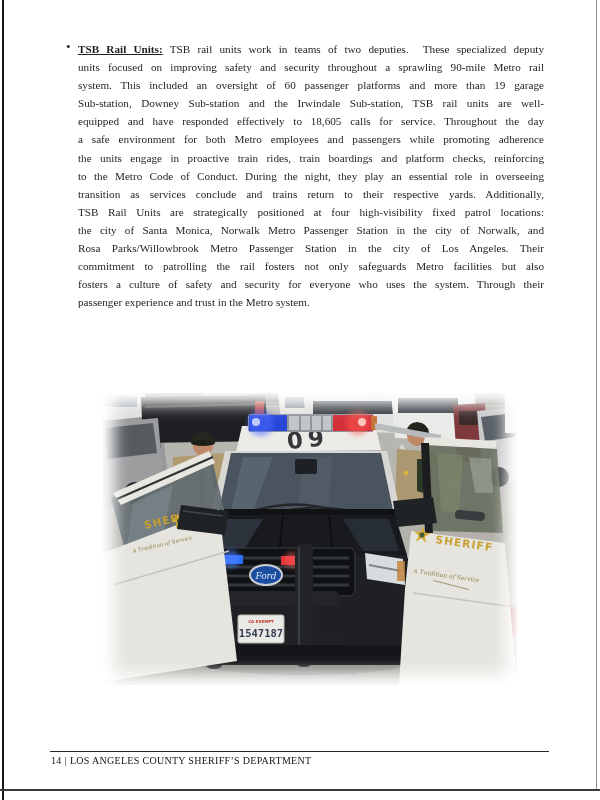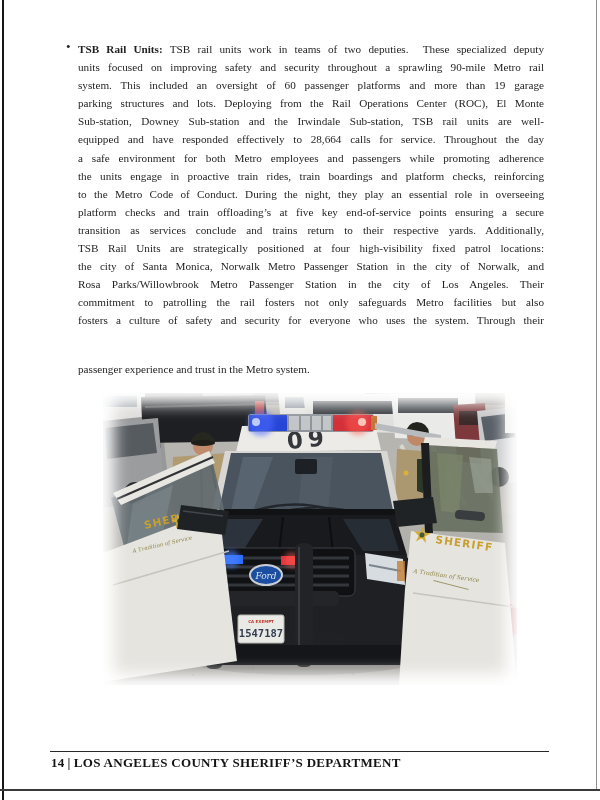--- a/index.html
+++ b/index.html
@@ -5,51 +5,49 @@
   html,body{margin:0;padding:0;}
   body{width:600px;height:800px;background:#ffffff;position:relative;overflow:hidden;
        font-family:"Liberation Serif", serif;}
   .edge-left{position:absolute;left:2px;top:0;bottom:0;width:2px;background:#161616;}
   .edge-right{position:absolute;left:596px;top:0;height:790px;width:1px;background:#8f8f8f;}
   .edge-bottom{position:absolute;left:0;top:789px;width:600px;height:2px;background:#3a3a3a;}
   .bullet-dot{position:absolute;left:66px;top:38px;font-size:13px;color:#1d1d1d;line-height:18px;}
   .para{position:absolute;left:78px;top:40px;width:466px;color:#1f1f1f;}
   .line{height:18.1px;line-height:18.1px;font-size:11.2px;text-align:justify;
         text-align-last:justify;white-space:nowrap;overflow:hidden;}
-  .line.last{text-align-last:left;margin-top:30px;}
-  .heading{font-weight:bold;margin-top:9px;}
+  .line.last{text-align-last:left;}
+  .heading{font-weight:bold;text-decoration:underline;margin-top:9px;}
   .photo-wrap{position:absolute;left:103px;top:393px;width:414px;height:292px;}
   .photo-wrap svg{display:block;width:414px;height:292px;}
   .photo-fade{position:absolute;left:0;top:0;right:0;bottom:0;pointer-events:none;
               box-shadow:inset 0 0 16px 11px #ffffff;}
   .footer-rule{position:absolute;left:50px;top:751px;width:499px;height:1px;background:#262626;}
-  .footer-text{position:absolute;left:51px;top:755px;font-size:13px;font-weight:bold;
+  .footer-text{position:absolute;left:51px;top:755px;font-size:10px;font-weight:normal;
                letter-spacing:0.3px;color:#141414;}
   .footer-text span{margin-right:3px;}
 </style>
 </head>
 <body>
 
 <div class="edge-left"></div>
 <div class="edge-right"></div>
 <div class="edge-bottom"></div>
 
 <div class="bullet-dot">•</div>
 
 <div class="para">
   <div class="line"><span class="heading">TSB Rail Units:</span><span> TSB rail units work in teams of two deputies.&nbsp; These specialized deputy</span></div>
   <div class="line">units focused on improving safety and security throughout a sprawling 90-mile Metro rail</div>
   <div class="line">system. This included an oversight of 60 passenger platforms and more than 19 garage</div>
-  <div class="line">parking structures and lots. Deploying from the Rail Operations Center (ROC), El Monte</div>
   <div class="line">Sub-station, Downey Sub-station and the Irwindale Sub-station, TSB rail units are well-</div>
-  <div class="line">equipped and have responded effectively to 28,664 calls for service. Throughout the day</div>
+  <div class="line">equipped and have responded effectively to 18,605 calls for service. Throughout the day</div>
   <div class="line">a safe environment for both Metro employees and passengers while promoting adherence</div>
   <div class="line">the units engage in proactive train rides, train boardings and platform checks, reinforcing</div>
   <div class="line">to the Metro Code of Conduct. During the night, they play an essential role in overseeing</div>
-  <div class="line">platform checks and train offloading’s at five key end-of-service points ensuring a secure</div>
   <div class="line">transition as services conclude and trains return to their respective yards. Additionally,</div>
   <div class="line">TSB Rail Units are strategically positioned at four high-visibility fixed patrol locations:</div>
   <div class="line">the city of Santa Monica, Norwalk Metro Passenger Station in the city of Norwalk, and</div>
   <div class="line">Rosa Parks/Willowbrook Metro Passenger Station in the city of Los Angeles. Their</div>
   <div class="line">commitment to patrolling the rail fosters not only safeguards Metro facilities but also</div>
   <div class="line">fosters a culture of safety and security for everyone who uses the system. Through their</div>
   <div class="line last">passenger experience and trust in the Metro system.</div>
 </div>
 
 <div class="photo-wrap">

